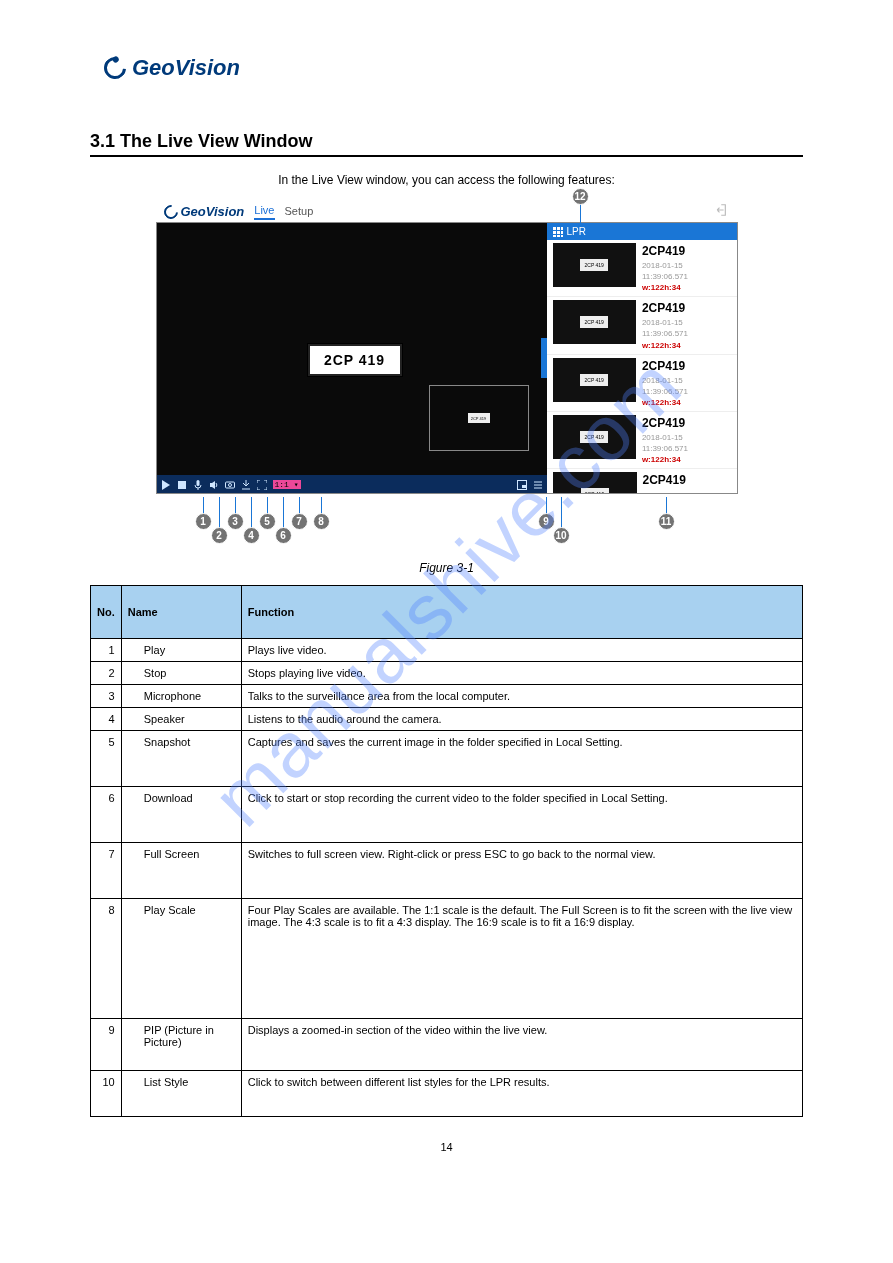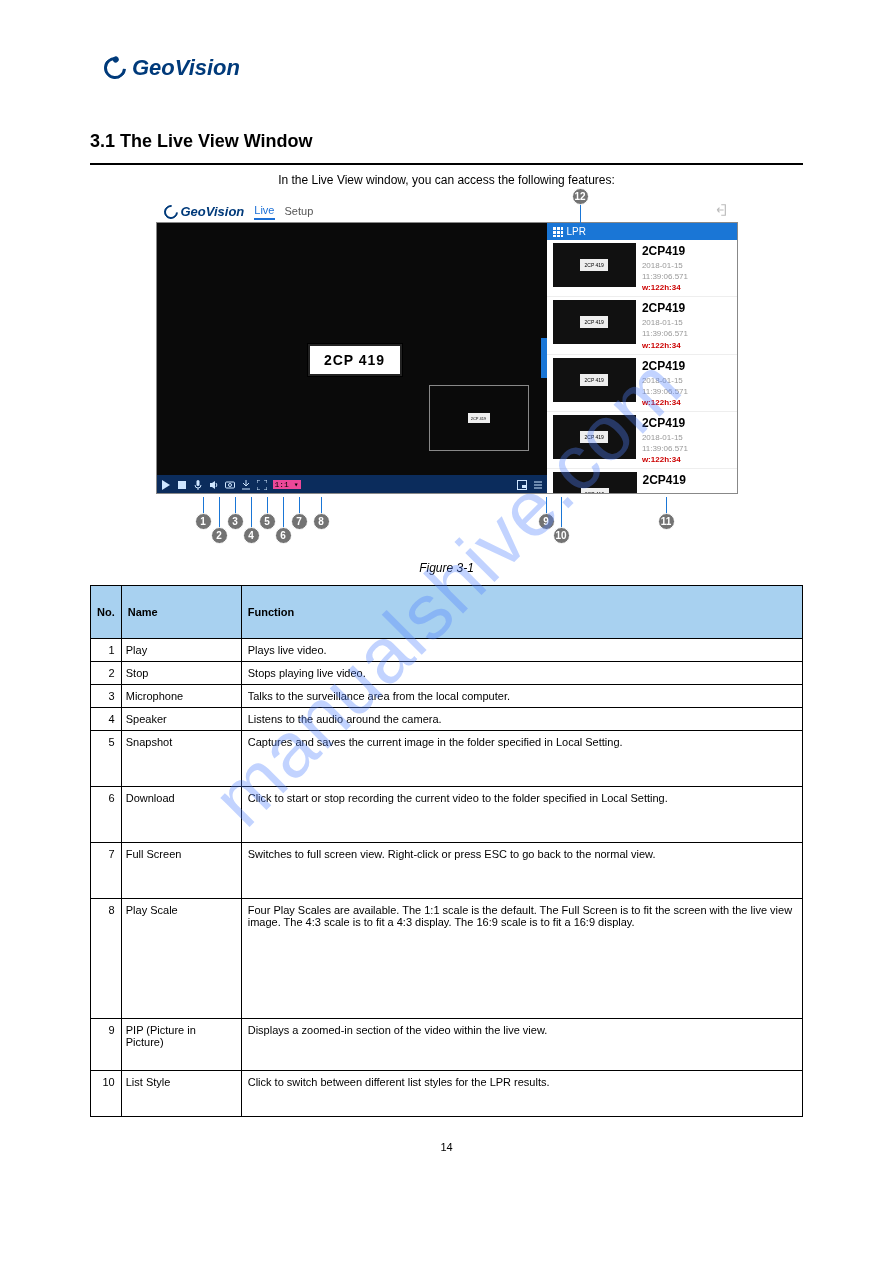--- a/index.html
+++ b/index.html
@@ -62,22 +62,22 @@
     font-size: 28px;
     font-weight: bold;
     border-bottom: 2px solid #000;
     padding-bottom: 4px;
     margin-bottom: 18px;
   }
   h2.section {
     font-size: 18px;
     font-weight: bold;
     border-bottom: 2px solid #000;
-    padding-bottom: 11px;
-    margin-bottom: 8px;
+    padding-bottom: 3px;
+    margin-bottom: 16px;
   }
   p.intro { font-size: 12px; margin-bottom: 10px; text-align: center; }
   
   .figure {
     width: 582px;
     margin: 0 auto 4px auto;
   }
   .ui-screenshot {
     position: relative;
     width: 582px;
@@ -179,21 +179,21 @@
     width:100%; border-collapse:collapse; font-size:11px;
   }
   table.spec th, table.spec td{
     border:1px solid #000; padding:5px 6px 20px 6px; vertical-align:top;
     text-align:left;
   }
   table.spec th{
     background:#a8d1f0; font-weight:bold; padding:20px 6px;
   }
   table.spec td.c1{ width:30px; text-align:right; padding:5px 6px;}
-  table.spec td.c2{ width:120px; padding:5px 4px;}
+  table.spec td.c2{ width:120px; padding:5px 22px;}
   table.spec td.c3{ padding:5px 6px;}
   table.spec tr.r5 td, table.spec tr.r6 td, table.spec tr.r7 td{ height:56px;}
   table.spec tr.r8 td{ height:120px;}
   table.spec tr.r9 td{ height:52px;}
   table.spec tr.r10 td{ height:46px;}
   .page-num{
     text-align:center; font-size:11px; margin-top:24px;
   }
 </style>
 </head>

